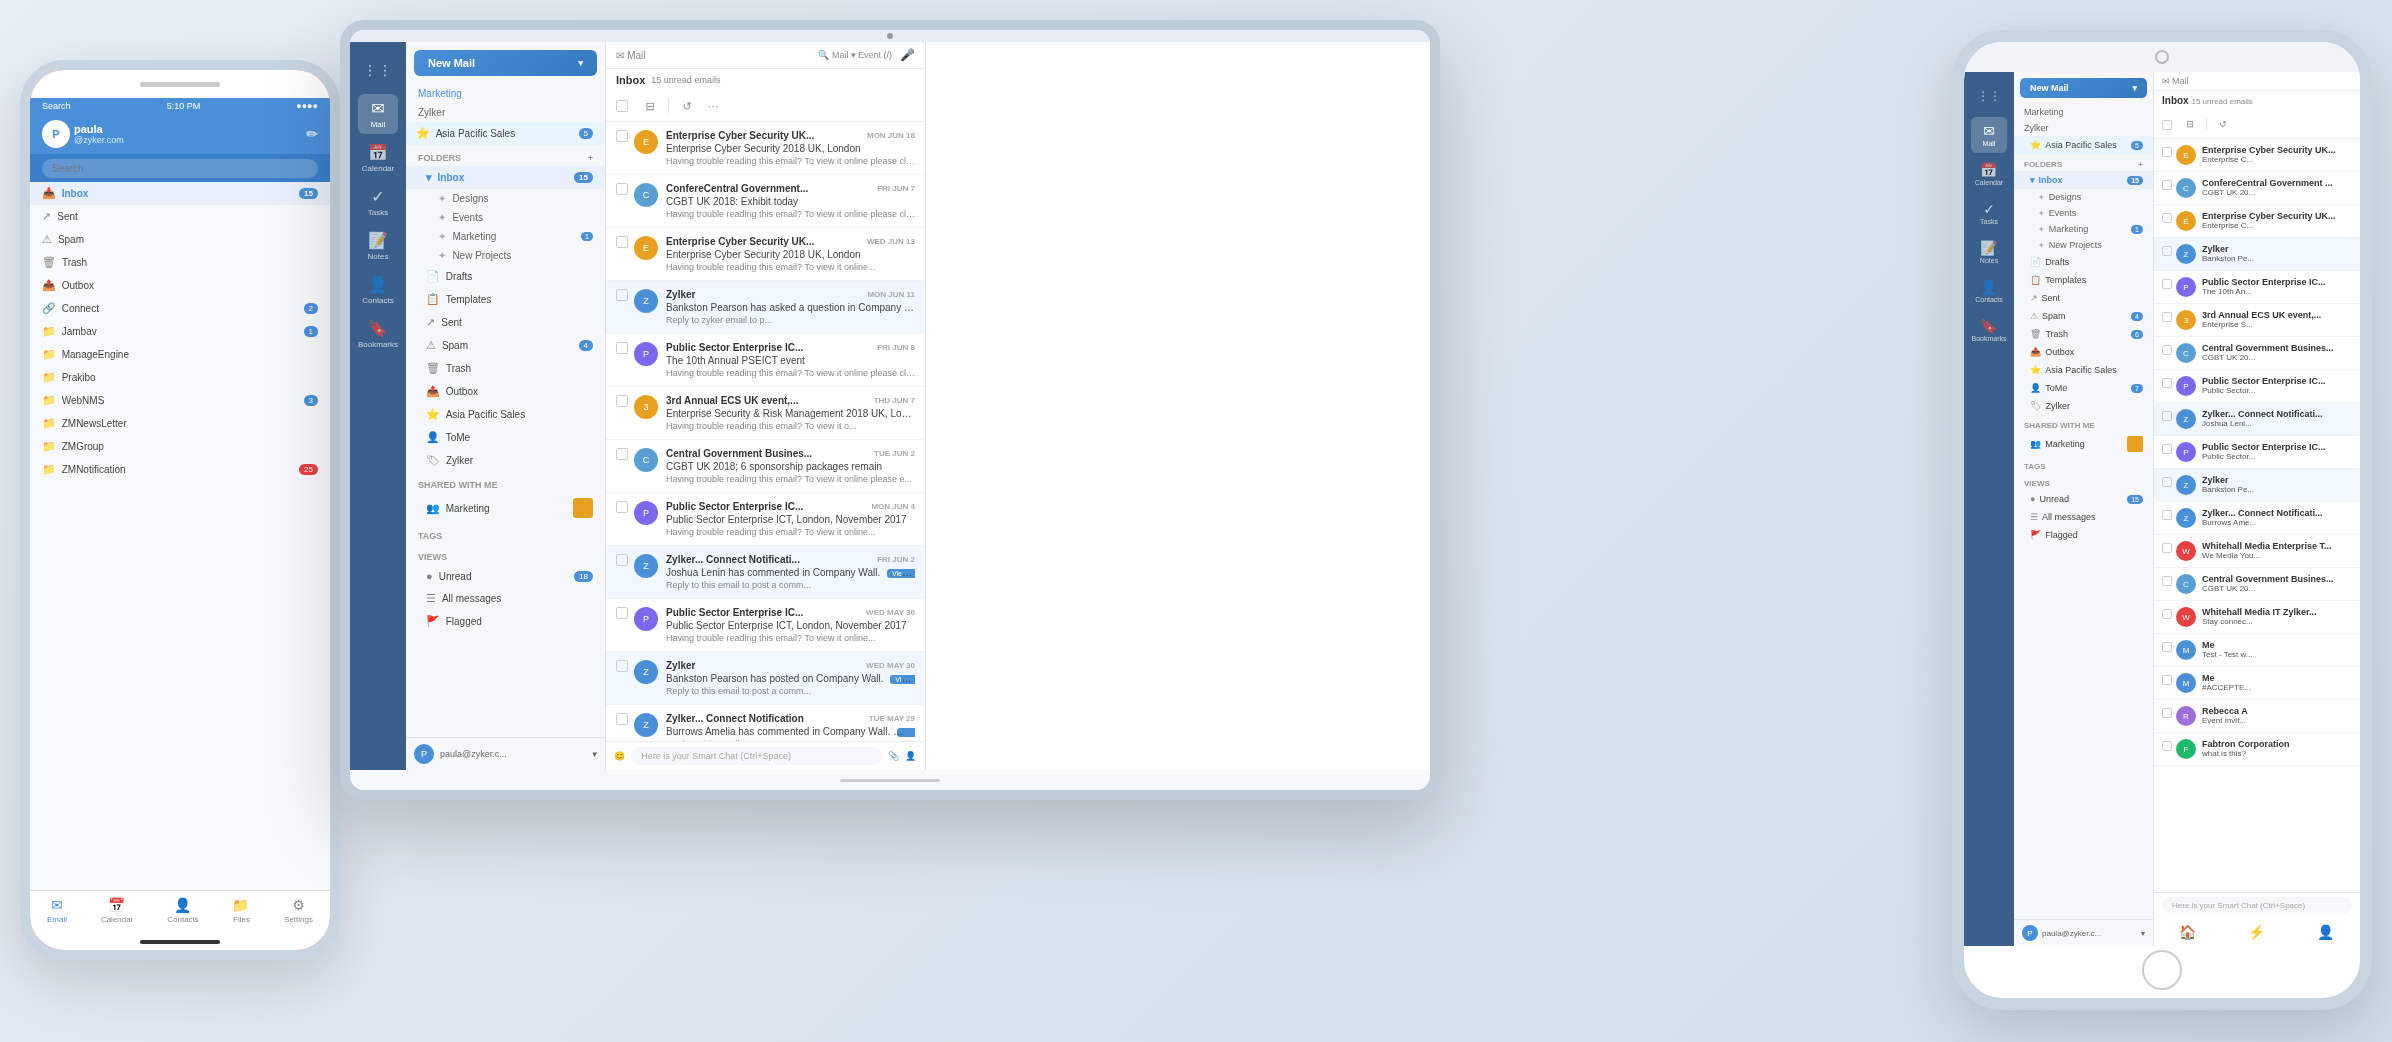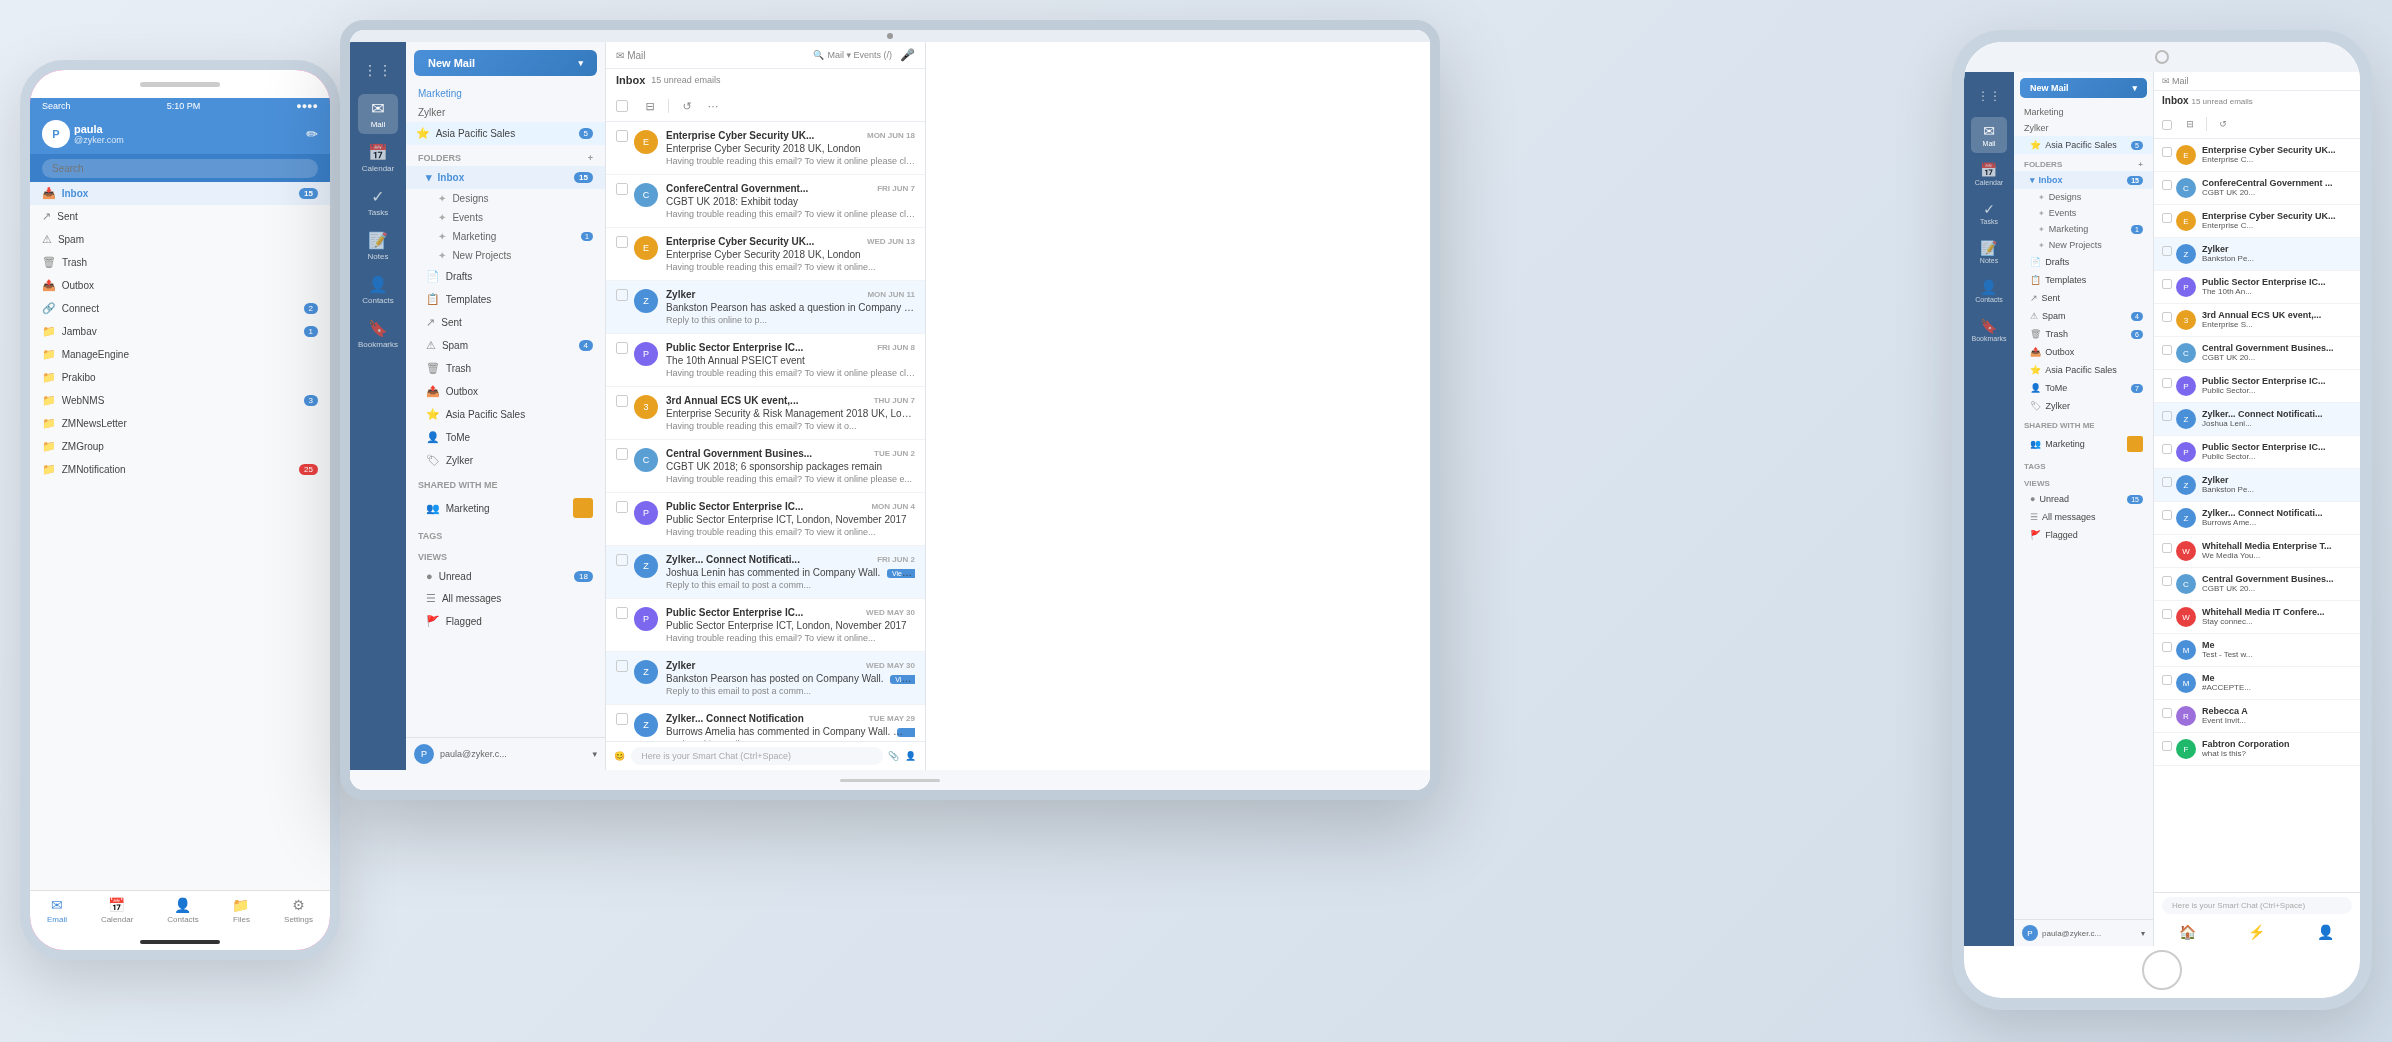--- a/index.html
+++ b/index.html
@@ -838,21 +838,21 @@
         <div style="padding:6px 8px; border-top:1px solid #e0e4e8; display:flex; align-items:center; font-size:9px; color:#666;">
           <div style="width:20px;height:20px;background:#4a90d9;border-radius:50%;display:flex;align-items:center;justify-content:center;color:white;font-size:9px;margin-right:6px;">P</div>
           <span>paula@zyker.c...</span>
           <span style="margin-left:auto;">▾</span>
         </div>
       </div>
 
       <div class="tablet-email-list">
         <div class="t-email-list-header">
           <span class="h-title">✉ Mail</span>
-          <span style="font-size:9px;color:#888;">🔍 Mail ▾ Events (/)</span>
+          <span style="font-size:9px;color:#888;">🔍 Mail ▾ Event (/)</span>
           <span style="font-size:12px;margin-left:8px;">🎤</span>
         </div>
         <div class="t-inbox-label">
           <span>Inbox</span>
           <span class="unread-count">15 unread emails</span>
         </div>
         <div class="t-email-toolbar">
           <div class="t-checkbox"></div>
           <button class="toolbar-btn">⊟</button>
           <div class="tb-divider"></div>
@@ -894,21 +894,21 @@
               </div>
             </div>
           </div>
           <div class="t-email-item unread">
             <div class="t-email-row">
               <div class="t-checkbox"></div>
               <div class="t-email-avatar" style="background:#4a90d9;">Z</div>
               <div class="t-email-body">
                 <div class="sender">Zylker <span class="date">MON JUN 11</span></div>
                 <div class="subject">Bankston Pearson has asked a question in Company Wall. </div>
-                <div class="preview">Reply to this online to p...</div>
+                <div class="preview">Reply to zyker email to p...</div>
               </div>
             </div>
           </div>
           <div class="t-email-item">
             <div class="t-email-row">
               <div class="t-checkbox"></div>
               <div class="t-email-avatar" style="background:#7b68ee;">P</div>
               <div class="t-email-body">
                 <div class="sender">Public Sector Enterprise IC... <span class="date">FRI JUN 8</span></div>
                 <div class="subject">The 10th Annual PSEICT event</div>
@@ -1283,21 +1283,21 @@
                 <div class="pr-email-sender">Central Government Busines...</div>
                 <div class="pr-email-subject">CGBT UK 20...</div>
               </div>
             </div>
           </div>
           <div class="pr-email-item">
             <div class="pr-email-row">
               <div class="pr-checkbox"></div>
               <div class="pr-email-avatar" style="background:#e84040;">W</div>
               <div class="pr-email-body">
-                <div class="pr-email-sender">Whitehall Media IT Confere...</div>
+                <div class="pr-email-sender">Whitehall Media IT Zylker...</div>
                 <div class="pr-email-subject">Stay connec...</div>
               </div>
             </div>
           </div>
           <div class="pr-email-item">
             <div class="pr-email-row">
               <div class="pr-checkbox"></div>
               <div class="pr-email-avatar" style="background:#4a90d9;">M</div>
               <div class="pr-email-body">
                 <div class="pr-email-sender">Me</div>

